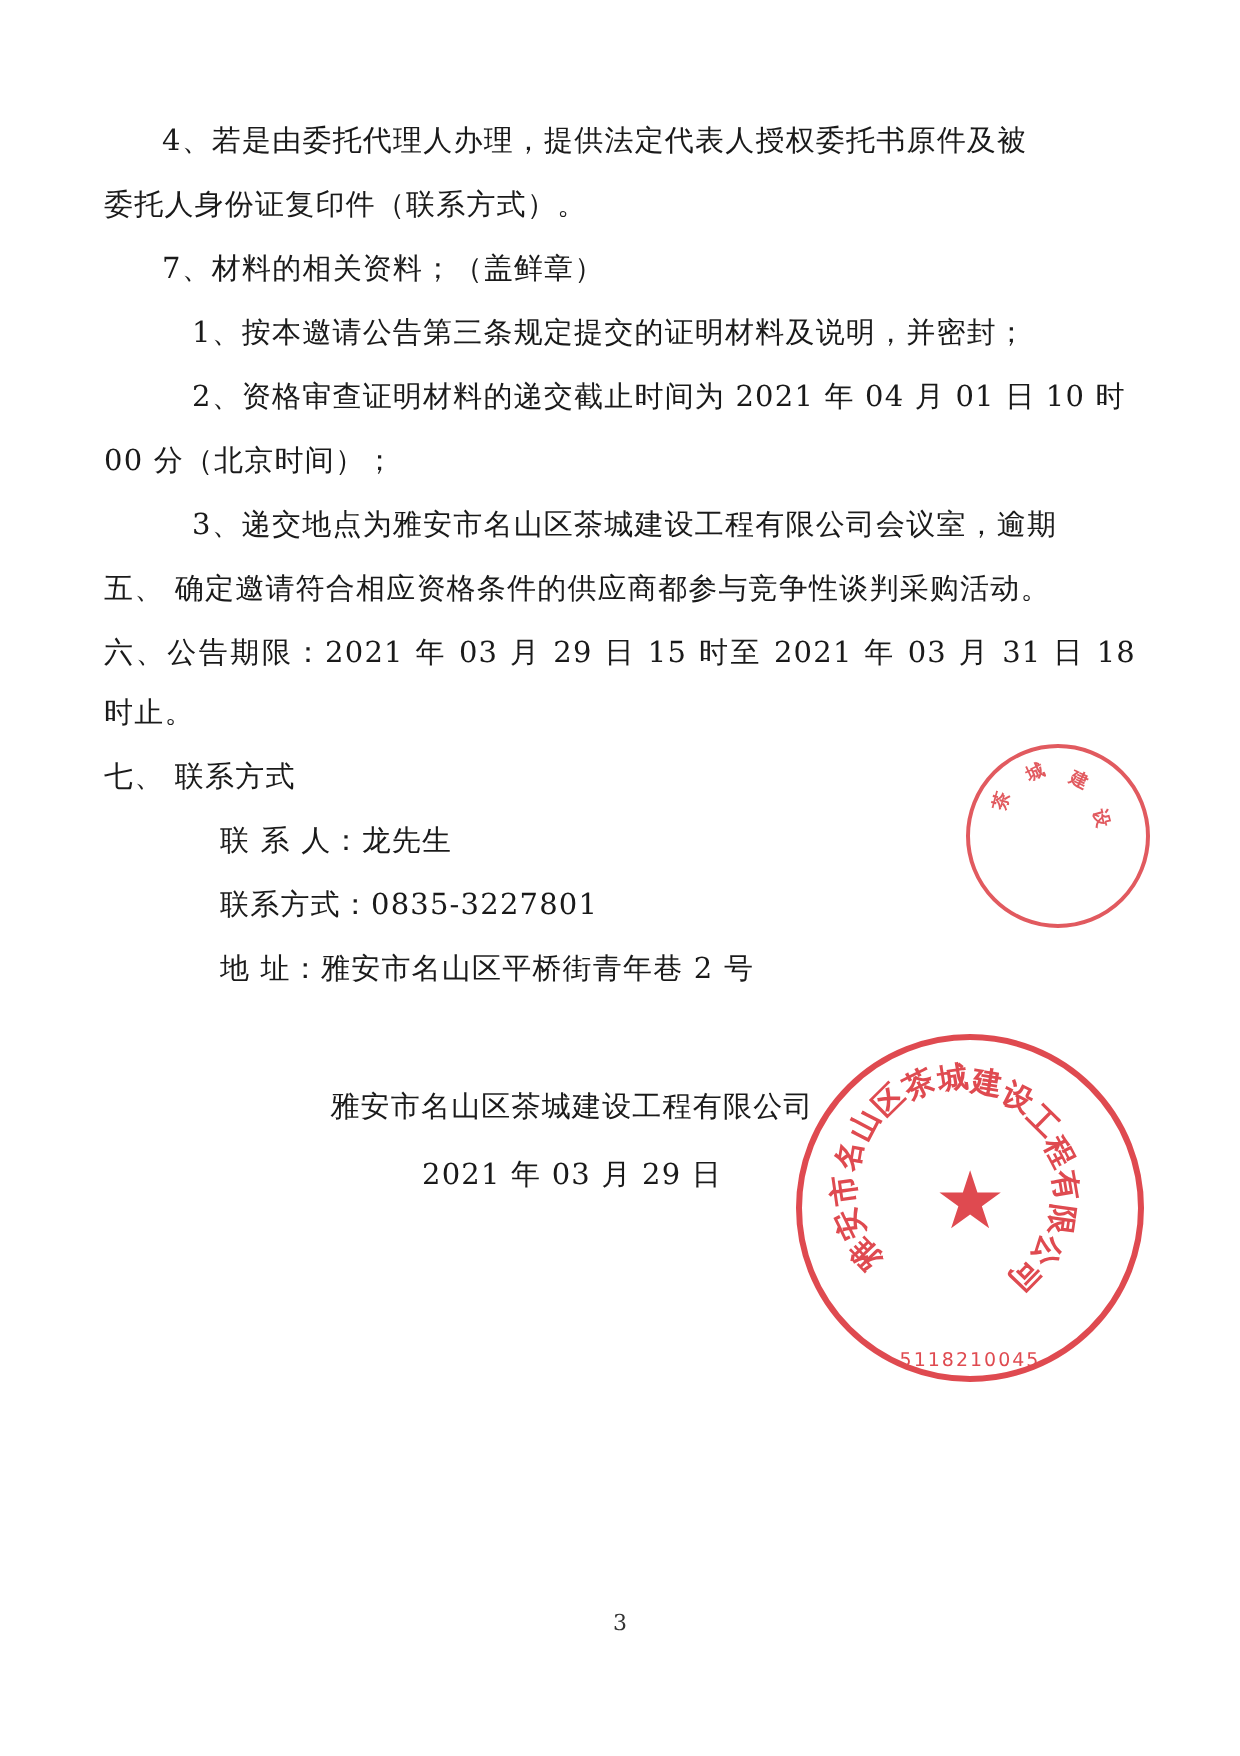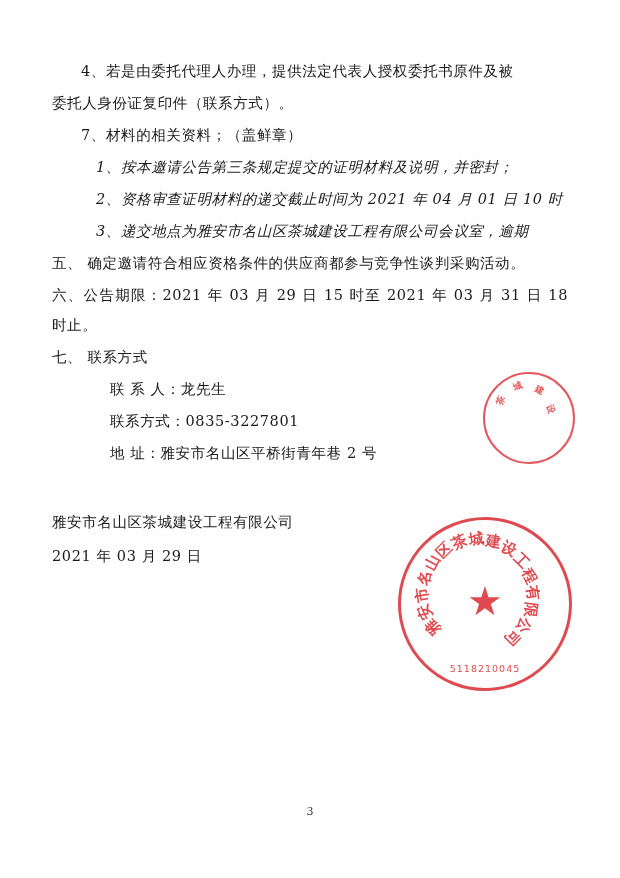--- a/index.html
+++ b/index.html
@@ -33,21 +33,20 @@
     line-height: 30px;
     letter-spacing: 0.6px;
     text-align: justify;
     text-justify: inter-ideograph;
   }
   .indent2 {
     text-indent: 29px;
   }
   .indent3 {
     text-indent: 44px;
-    font-style: italic;
   }
   .indent4 {
     text-indent: 58px;
   }
   .noindent {
     text-indent: 0;
   }
   .page-number {
     position: absolute;
     bottom: 60px;
@@ -59,21 +58,21 @@
     font-family: "DejaVu Serif", "Liberation Serif", serif;
   }
   .sign-block {
     margin-top: 40px;
     text-align: right;
     padding-right: 48px;
     position: relative;
     z-index: 2;
   }
   .sign-block p {
-    text-align: left;
+    text-align: center;
     margin: 0 0 6px 0;
     line-height: 28px;
   }
 
   
   .seal {
     position: absolute;
     border-radius: 50%;
     border: 3px solid #d8232a;
     color: #d8232a;
@@ -115,21 +114,21 @@
   }
   .seal-star::before {
     content: "★";
     position: absolute;
     transform: translate(-50%, -50%);
     display: block;
   }
   .seal-code {
     position: absolute;
     left: 50%;
-    bottom: 14px;
+    bottom: 2px;
     transform: translateX(-50%);
     font-size: 9.5px;
     letter-spacing: 1px;
     white-space: nowrap;
     font-family: "DejaVu Sans", sans-serif;
   }
   .seal-small {
     width: 88px;
     height: 88px;
     left: 483px;
@@ -189,20 +188,21 @@
     <div class="seal-star"></div>
     <div class="seal-code">5118210045</div>
   </div>
 
   <div class="doc-body">
     <p class="indent2">4、若是由委托代理人办理，提供法定代表人授权委托书原件及被</p>
     <p class="noindent">委托人身份证复印件（联系方式）。</p>
     <p class="indent2">7、材料的相关资料；（盖鲜章）</p>
     <p class="indent3">1、按本邀请公告第三条规定提交的证明材料及说明，并密封；</p>
     <p class="indent3">2、资格审查证明材料的递交截止时间为 2021 年 04 月 01 日 10 时</p>
+    <p class="noindent">00 分（北京时间）；</p>
     <p class="indent3">3、递交地点为雅安市名山区茶城建设工程有限公司会议室，逾期</p>
     <p class="noindent">五、 确定邀请符合相应资格条件的供应商都参与竞争性谈判采购活动。</p>
     <p class="noindent">六、公告期限：2021 年 03 月 29 日 15 时至 2021 年 03 月 31 日 18 时止。</p>
     <p class="noindent">七、 联系方式</p>
     <p class="indent4">联 系 人：龙先生</p>
     <p class="indent4">联系方式：0835-3227801</p>
     <p class="indent4">地    址：雅安市名山区平桥街青年巷 2 号</p>
   </div>
 
   <div class="sign-block">

